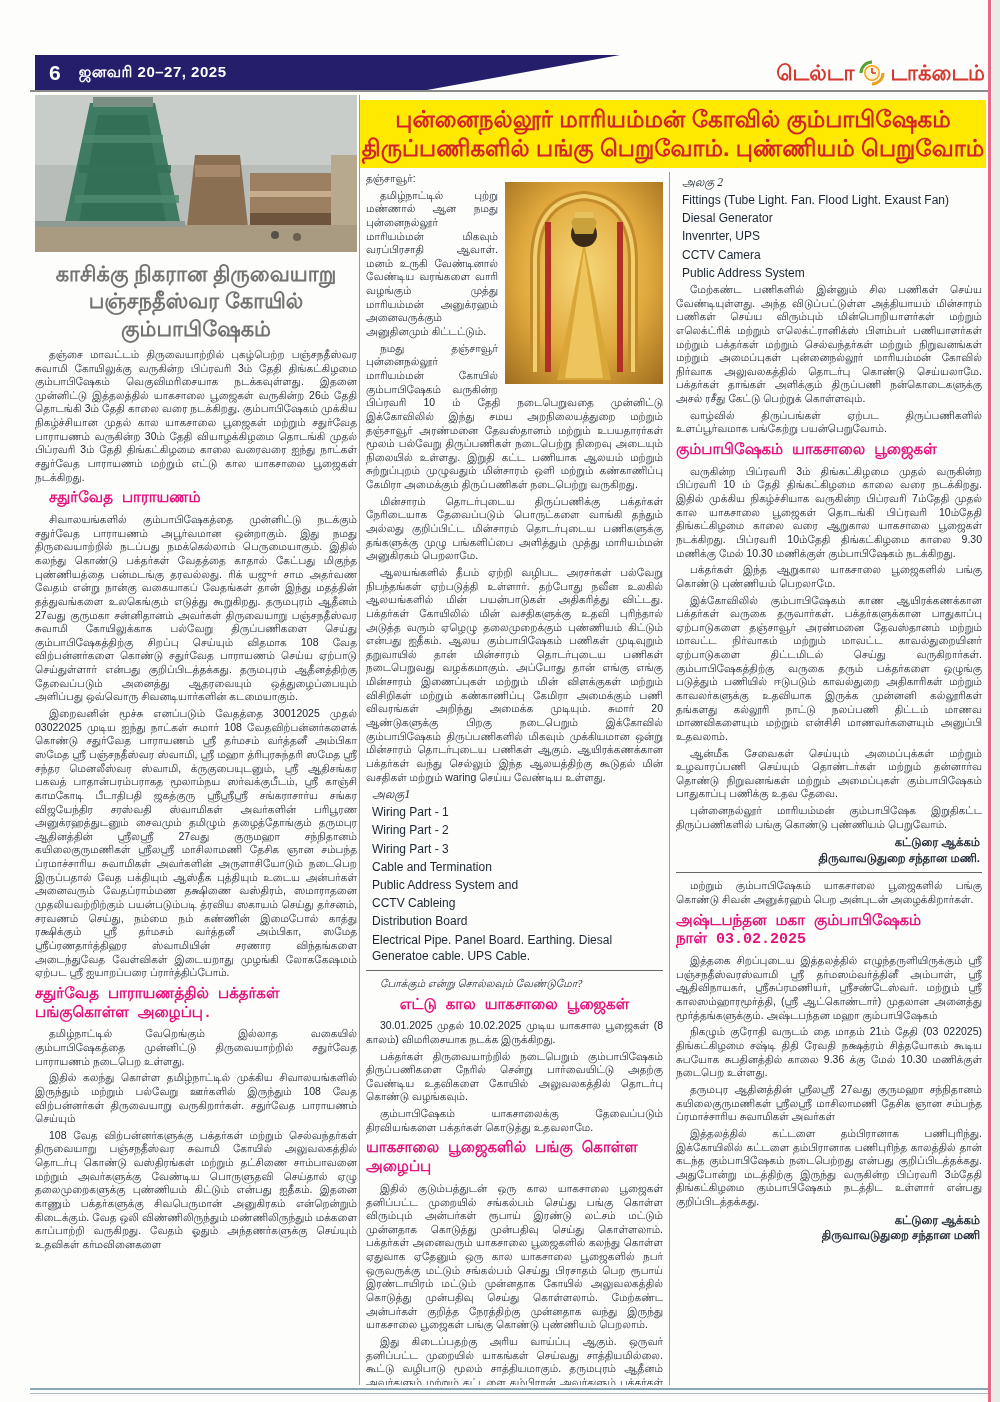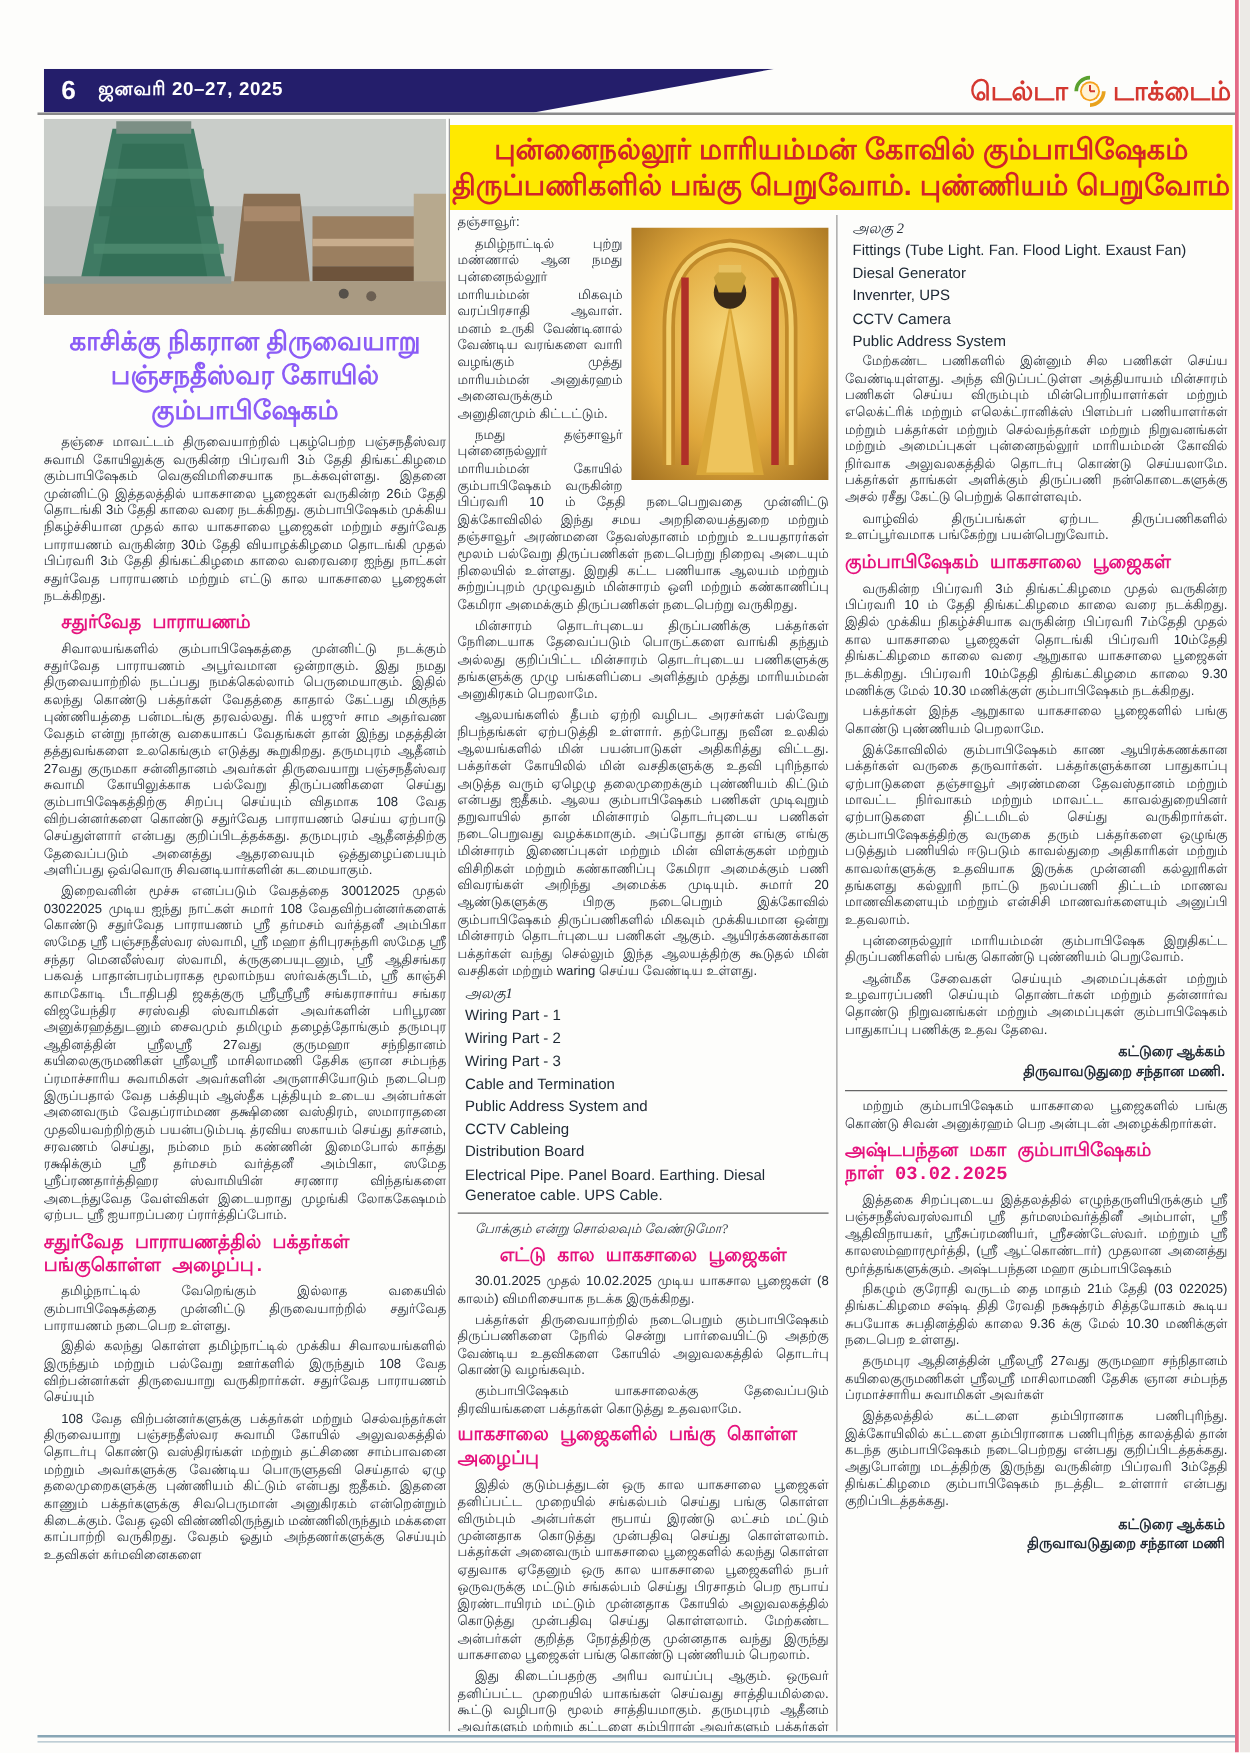--- a/index.html
+++ b/index.html
@@ -26,21 +26,21 @@
   }
   .banner div{color:#d2232a;font-weight:bold;font-size:23px;line-height:1.25;white-space:nowrap;}
   .vline{position:absolute;width:1px;background:#9a9a9a;}
   .v1{left:359px;top:95px;height:1290px;}
   .v2{left:669px;top:172px;height:1213px;}
   .col{position:absolute;overflow:hidden;}
   .col-left{left:35px;top:95px;width:322px;height:1290px;}
   .col-mid{left:366px;top:172px;width:297px;height:1213px;}
   .col-right{left:676px;top:172px;width:306px;height:1213px;}
   .photo{width:322px;height:157px;display:block;}
-  .headline{color:#8b5cf6;font-weight:bold;font-size:21px;line-height:1.3;text-align:center;margin:8px 0 6px;}
+  .headline{color:#737373;font-weight:bold;font-size:21px;line-height:1.3;text-align:center;margin:8px 0 6px;}
   .col p{font-size:10.5px;line-height:1.3;text-align:justify;margin:0 0 3px;text-indent:14px;}
   p.noindent{text-indent:0;}
   .subhead{color:#e5127d;font-weight:bold;font-size:15px;margin:6px 0 4px;line-height:1.25;font-family:Liberation Mono, monospace;}
   .subhead.center{text-align:center;}
   .dateline{font-size:11px;margin:0 0 2px;}
   .deity{float:right;width:158px;height:202px;margin:10px 0 4px 7px;display:block;}
   .elist{font-size:12px;line-height:1.35;margin:2px 0 2px 6px;color:#1c2733;}
   .unit-label{font-style:italic;font-size:11.5px;margin:4px 0 1px 6px;font-family:"Liberation Serif","DejaVu Serif",serif;}
   .hrule{border:0;border-top:1px solid #666;margin:6px 0 6px;}
   .leadin{font-style:italic;font-size:11px;margin:2px 0 4px;font-family:"Liberation Serif","DejaVu Serif",serif;text-indent:0;}
@@ -169,22 +169,22 @@
     <div class="elist">Diesal Generator</div>
     <div class="elist">Invenrter, UPS</div>
     <div class="elist">CCTV Camera</div>
     <div class="elist">Public Address System</div>
     <p>மேற்கண்ட பணிகளில் இன்னும் சில பணிகள் செய்ய வேண்டியுள்ளது. அந்த விடுப்பட்டுள்ள அத்தியாயம் மின்சாரம் பணிகள் செய்ய விரும்பும் மின்பொறியாளர்கள் மற்றும் எலெக்ட்ரிக் மற்றும் எலெக்ட்ரானிக்ஸ் பிளம்பர் பணியாளர்கள் மற்றும் பக்தர்கள் மற்றும் செல்வந்தர்கள் மற்றும் நிறுவனங்கள் மற்றும் அமைப்புகள் புன்னைநல்லூர் மாரியம்மன் கோவில் நிர்வாக அலுவலகத்தில் தொடர்பு கொண்டு செய்யலாமே. பக்தர்கள் தாங்கள் அளிக்கும் திருப்பணி நன்கொடைகளுக்கு அசல் ரசீது கேட்டு பெற்றுக் கொள்ளவும்.</p>
     <p>வாழ்வில் திருப்பங்கள் ஏற்பட திருப்பணிகளில் உளப்பூர்வமாக பங்கேற்று பயன்பெறுவோம்.</p>
     <div class="subhead">கும்பாபிஷேகம் யாகசாலை பூஜைகள்</div>
     <p>வருகின்ற பிப்ரவரி 3ம் திங்கட்கிழமை முதல் வருகின்ற பிப்ரவரி 10 ம் தேதி திங்கட்கிழமை காலை வரை நடக்கிறது. இதில் முக்கிய நிகழ்ச்சியாக வருகின்ற பிப்ரவரி 7ம்தேதி முதல் கால யாகசாலை பூஜைகள் தொடங்கி பிப்ரவரி 10ம்தேதி திங்கட்கிழமை காலை வரை ஆறுகால யாகசாலை பூஜைகள் நடக்கிறது. பிப்ரவரி 10ம்தேதி திங்கட்கிழமை காலை 9.30 மணிக்கு மேல் 10.30 மணிக்குள் கும்பாபிஷேகம் நடக்கிறது.</p>
     <p>பக்தர்கள் இந்த ஆறுகால யாகசாலை பூஜைகளில் பங்கு கொண்டு புண்ணியம் பெறலாமே.</p>
     <p>இக்கோவிலில் கும்பாபிஷேகம் காண ஆயிரக்கணக்கான பக்தர்கள் வருகை தருவார்கள். பக்தர்களுக்கான பாதுகாப்பு ஏற்பாடுகளை தஞ்சாவூர் அரண்மனை தேவஸ்தானம் மற்றும் மாவட்ட நிர்வாகம் மற்றும் மாவட்ட காவல்துறையினர் ஏற்பாடுகளை திட்டமிடல் செய்து வருகிறார்கள். கும்பாபிஷேகத்திற்கு வருகை தரும் பக்தர்களை ஒழுங்கு படுத்தும் பணியில் ஈடுபடும் காவல்துறை அதிகாரிகள் மற்றும் காவலர்களுக்கு உதவியாக இருக்க முன்னனி கல்லூரிகள் தங்களது கல்லூரி நாட்டு நலப்பணி திட்டம் மாணவ மாணவிகளையும் மற்றும் என்சிசி மாணவர்களையும் அனுப்பி உதவலாம்.</p>
+    <p>ஆன்மீக சேவைகள் செய்யும் அமைப்புக்கள் மற்றும் உழவாரப்பணி செய்யும் தொண்டர்கள் மற்றும் தன்னார்வ தொண்டு நிறுவனங்கள் மற்றும் அமைப்புகள் கும்பாபிஷேகம் பாதுகாப்பு பணிக்கு உதவ தேவை.</p>
     <p>புன்னைநல்லூர் மாரியம்மன் கும்பாபிஷேக இறுதிகட்ட திருப்பணிகளில் பங்கு கொண்டு புண்ணியம் பெறுவோம்.</p>
-    <p>ஆன்மீக சேவைகள் செய்யும் அமைப்புக்கள் மற்றும் உழவாரப்பணி செய்யும் தொண்டர்கள் மற்றும் தன்னார்வ தொண்டு நிறுவனங்கள் மற்றும் அமைப்புகள் கும்பாபிஷேகம் பாதுகாப்பு பணிக்கு உதவ தேவை.</p>
     <div class="credit">
       <div>கட்டுரை ஆக்கம்</div>
       <div>திருவாவடுதுறை சந்தான மணி.</div>
     </div>
     <hr class="hrule">
     <p>மற்றும் கும்பாபிஷேகம் யாகசாலை பூஜைகளில் பங்கு கொண்டு சிவன் அனுக்ரஹம் பெற அன்புடன் அழைக்கிறார்கள்.</p>
     <div class="subhead">
       <div>அஷ்டபந்தன மகா கும்பாபிஷேகம்</div>
       <div>நாள் 03.02.2025</div>
     </div>

